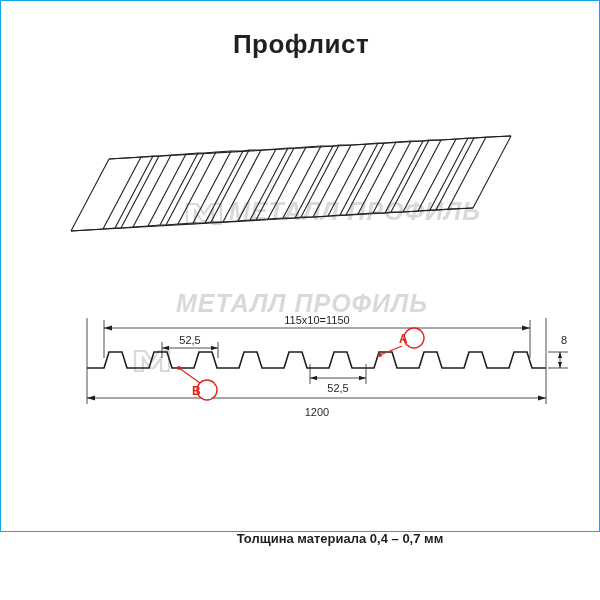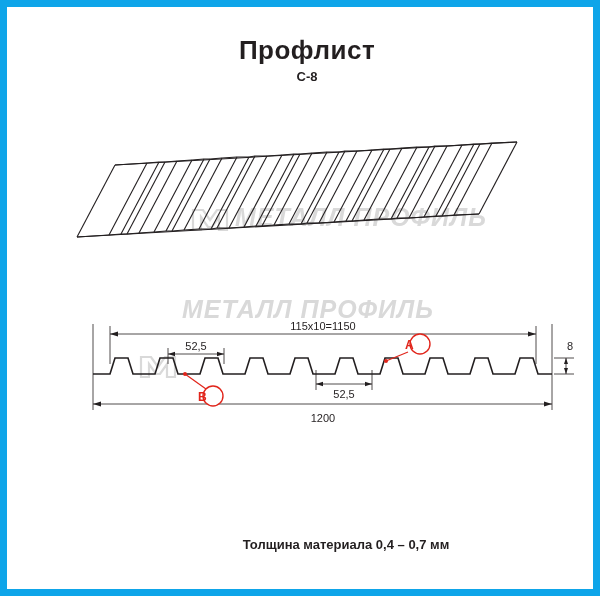--- a/index.html
+++ b/index.html
@@ -11,23 +11,23 @@
     height: 600px;
     background: #ffffff;
     font-family: "Liberation Sans", sans-serif;
     color: #231f20;
     overflow: hidden;
     position: relative;
   }
   .page {
     position: relative;
     width: 600px;
-    height: 596px;
+    height: 532px;
     box-sizing: border-box;
-    border: 7px solid #0ea5e9;
+    border: 1px solid #0ea5e9;
   }
   .title {
     position: absolute;
     top: 28px;
     left: 0;
     width: 600px;
     text-align: center;
     font-size: 26px;
     font-weight: bold;
     letter-spacing: 0.5px;
@@ -108,21 +108,20 @@
     fill: #231f20;
     font-family: "Liberation Sans", sans-serif;
   }
 </style>
 </head>
 <body>
 
 <div class="page">
 
   <div class="title">Профлист</div>
-  <div class="subtitle">С-8</div>
 
   <div class="watermark wm1">МЕТАЛЛ ПРОФИЛЬ</div>
   <div class="watermark wm2">МЕТАЛЛ ПРОФИЛЬ</div>
 
   <div class="wm-logo wmlogo1">
     <svg width="42" height="34" viewBox="0 0 42 34">
       <path d="M4 28 L4 8 L14 8 L21 18 L28 8 L38 8 L38 28 L30 28 L30 15 L23 25 L19 25 L12 15 L12 28 Z" fill="none" stroke="#d9d9d9" stroke-width="2.2"></path>
     </svg>
   </div>
   <div class="wm-logo wmlogo2">

